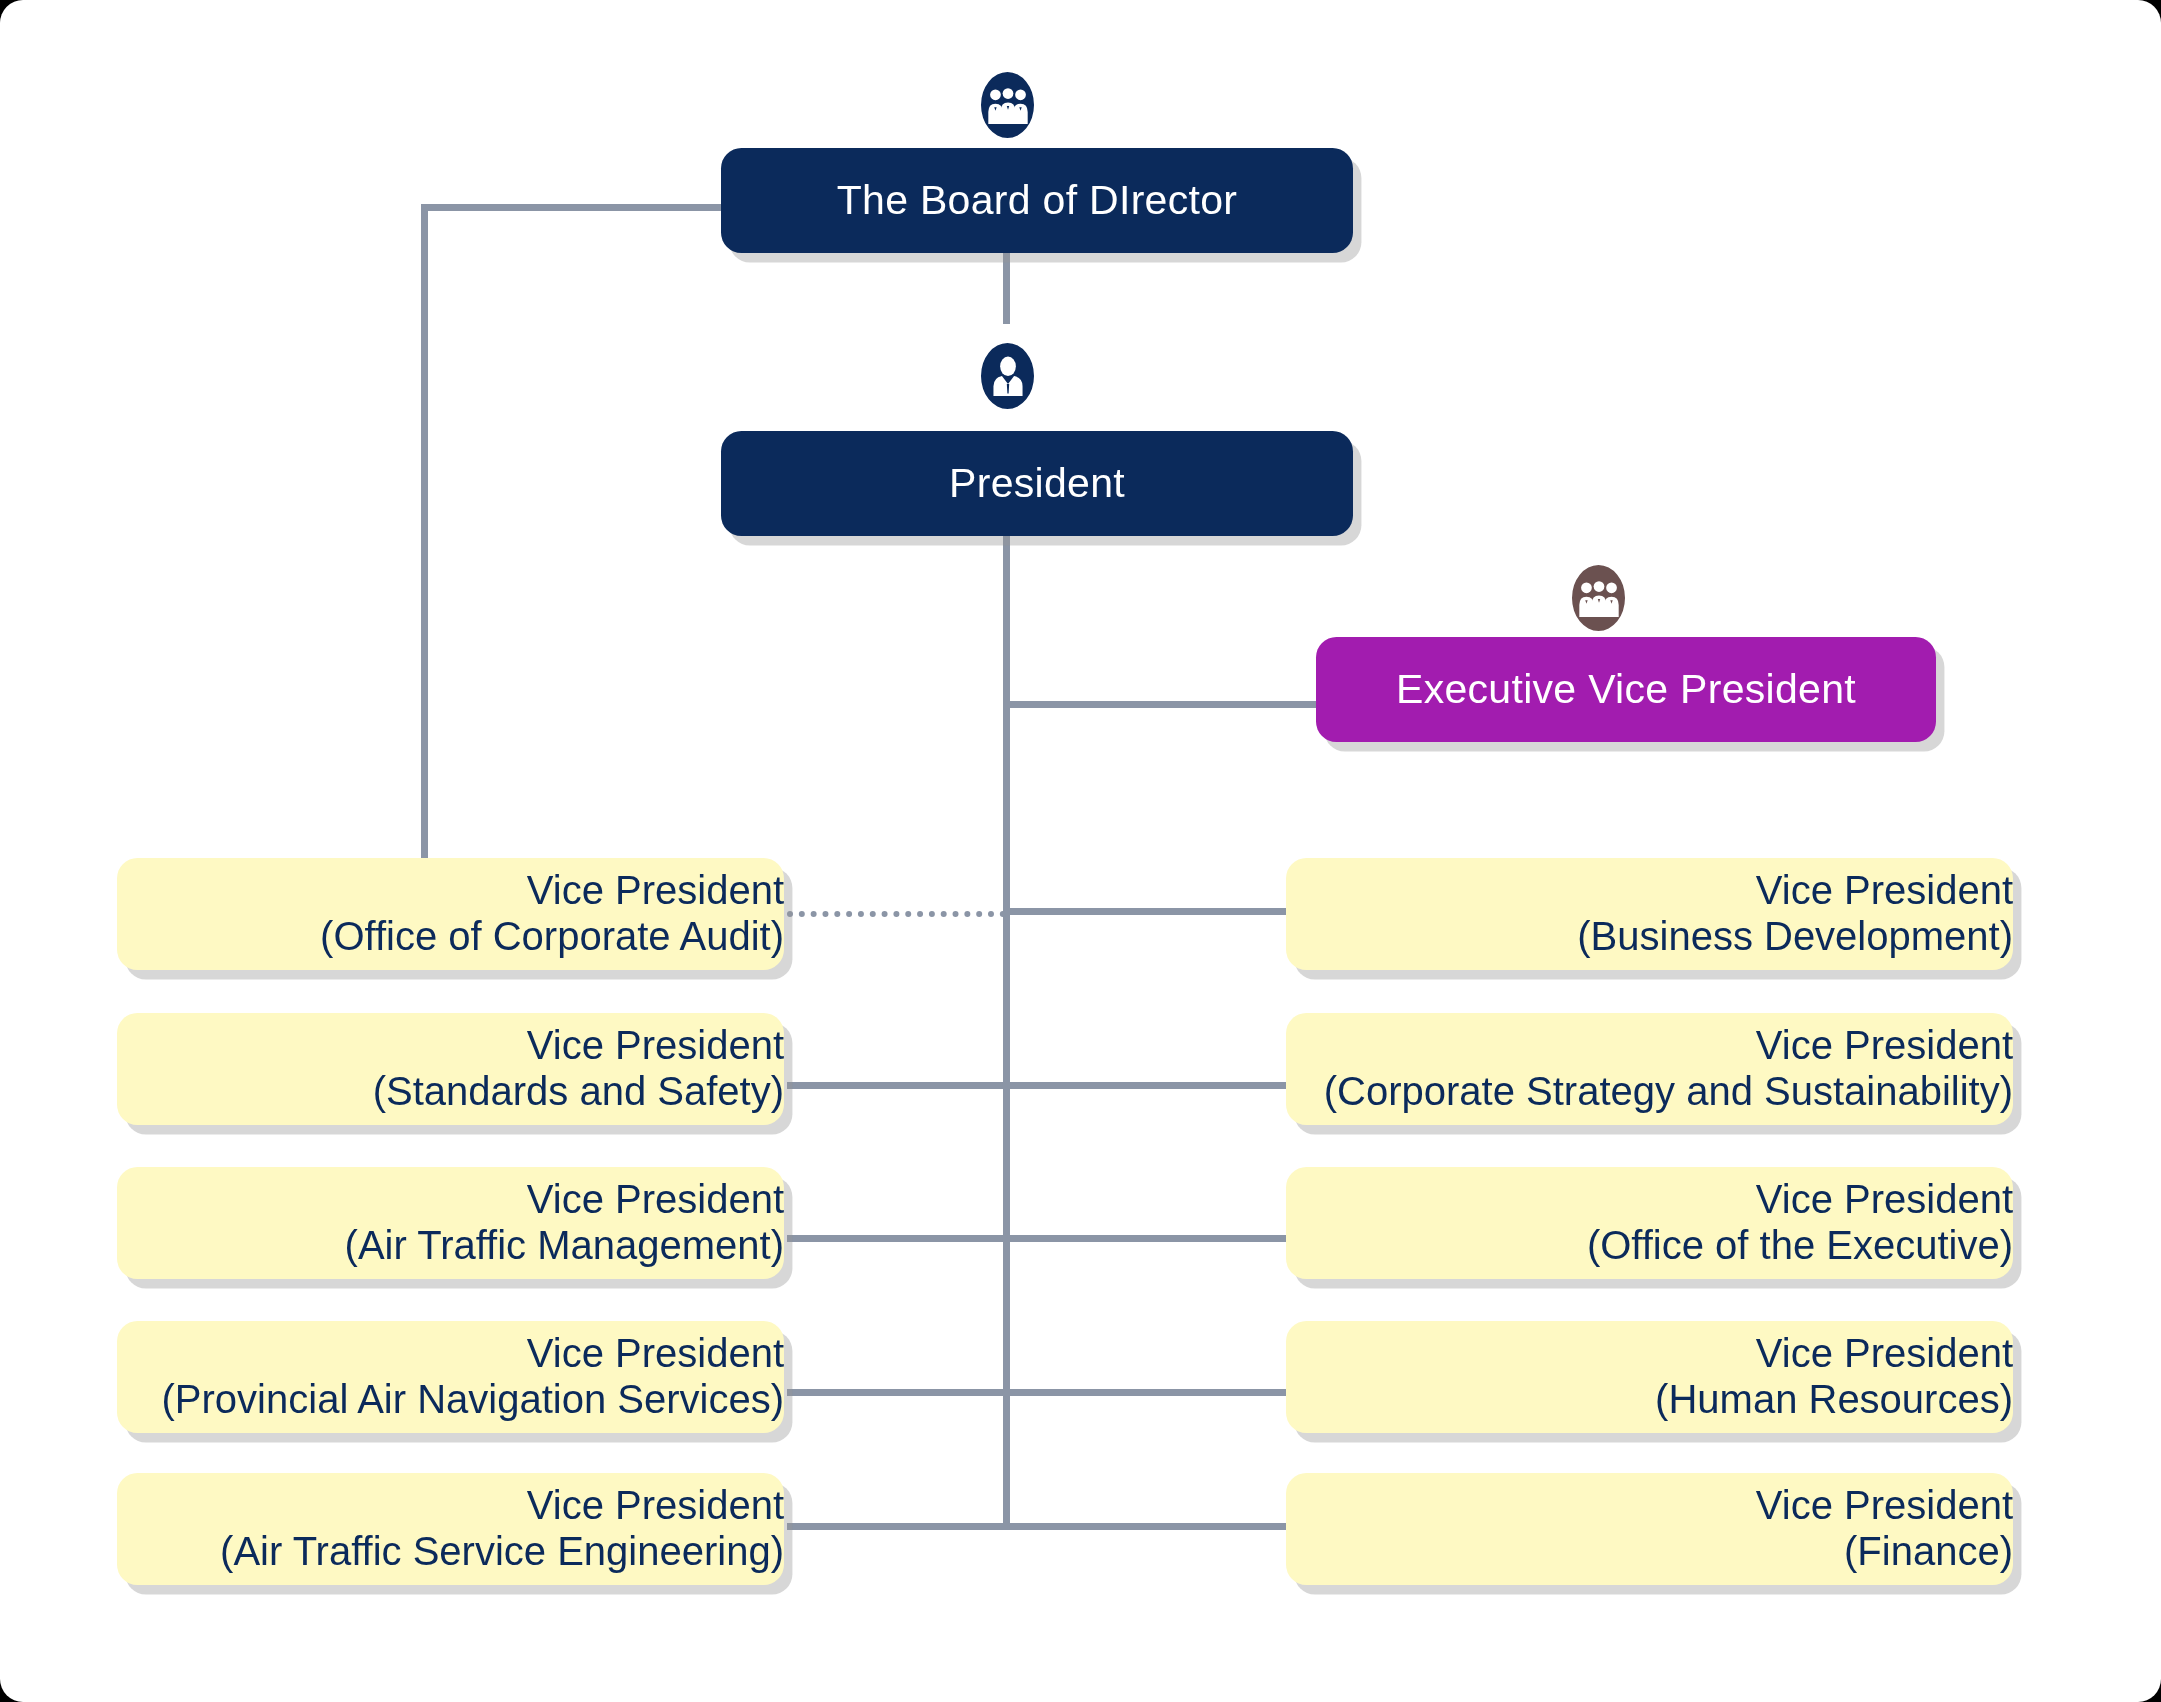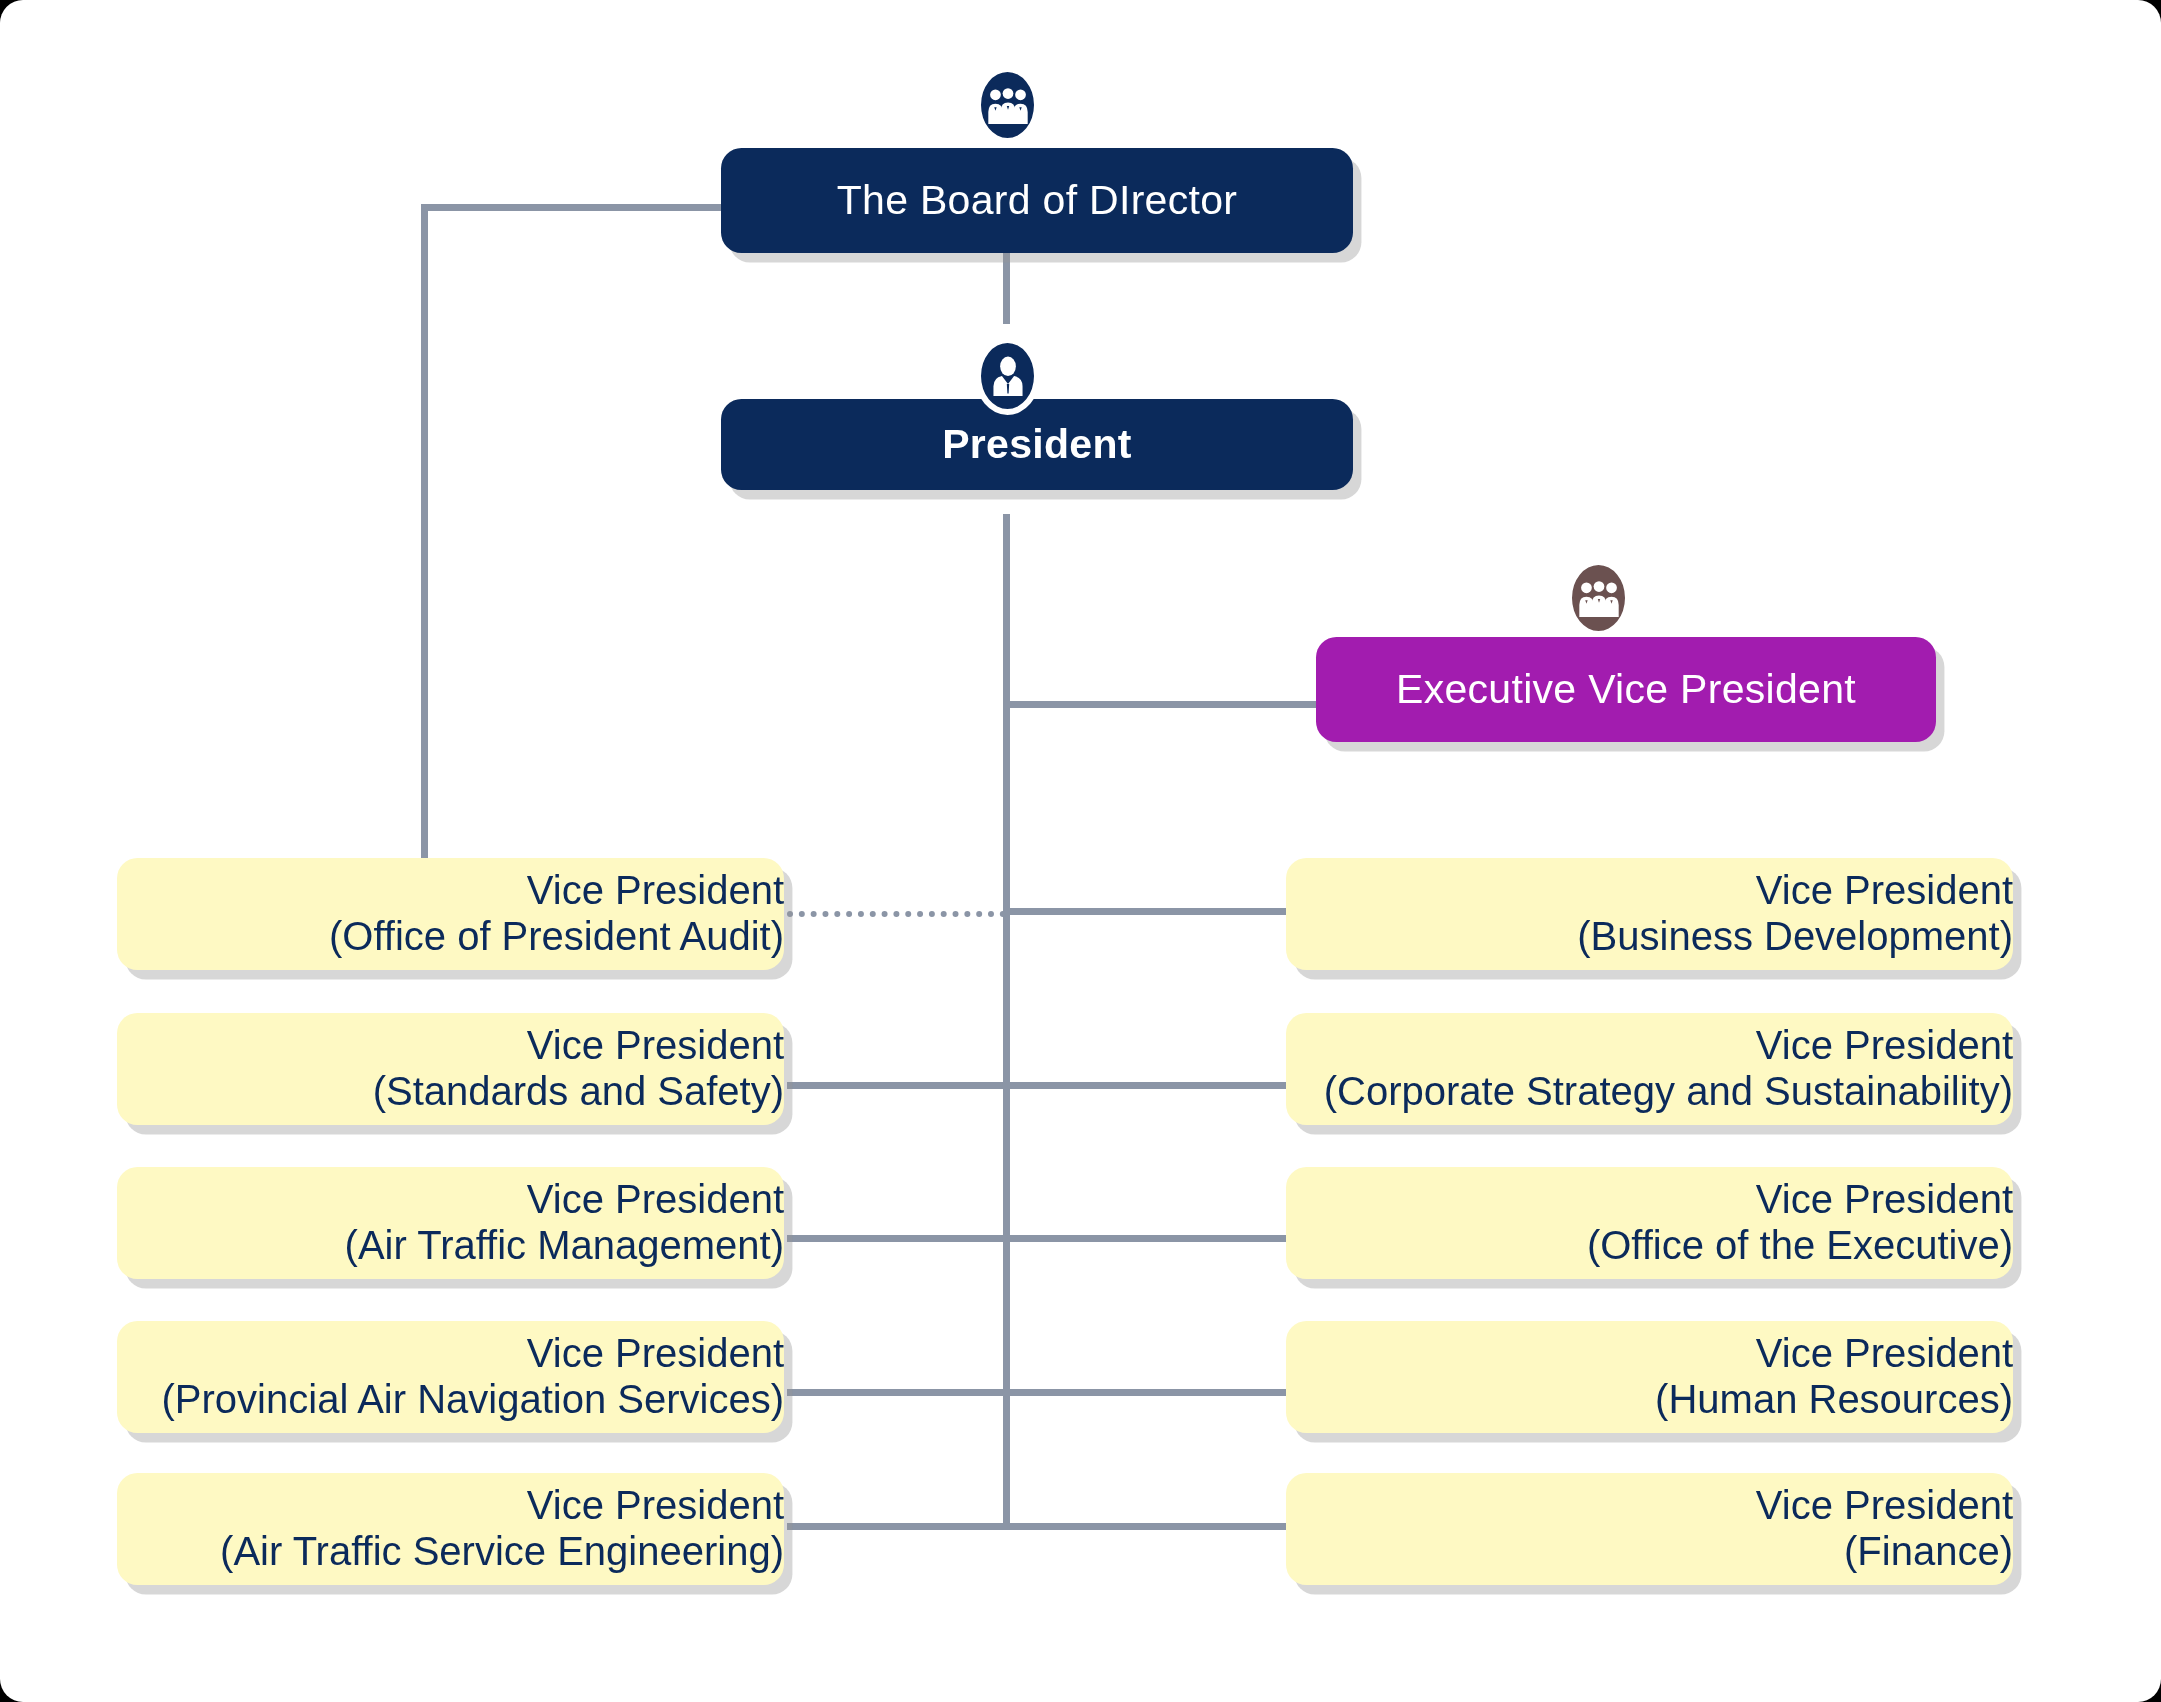--- a/index.html
+++ b/index.html
@@ -137,21 +137,21 @@
         <ellipse cx="28" cy="17" rx="13" ry="16"></ellipse>
         <path d="M4 66 L4 50 Q4 36 18 33 L28 46 L38 33 Q52 36 52 50 L52 66 Z"></path>
       </g>
       <g fill="#0b2a5b">
         <path d="M24 36 L28 44 L32 36 L28 33 Z"></path>
         <path d="M26 46 L30 46 L29 62 L27 62 Z"></path>
       </g>
     </svg>
   </div>
 
-  <div class="node top" style="left:721px; top:399px; width:632px; height:91px;font-weight:bold;">
+  <div class="node top" style="left:721px; top:431px; width:632px; height:105px;">
     <span>President</span>
   </div>
 
   <div class="badge brown" style="left:1566px; top:559px; width:65px; height:78px;">
     <svg width="42" height="37" viewBox="0 0 70 62" aria-hidden="true">
       <g fill="#ffffff">
         <circle cx="14" cy="13" r="9"></circle>
         <path d="M2 62 L2 42 Q2 28 14 28 Q26 28 26 42 L26 62 Z"></path>
         <circle cx="35" cy="11" r="9"></circle>
         <path d="M23 62 L23 40 Q23 26 35 26 Q47 26 47 40 L47 62 Z"></path>
@@ -165,21 +165,21 @@
       </g>
     </svg>
   </div>
 
   <div class="node evp" style="left:1316px; top:637px; width:620px; height:105px;">
     <span>Executive Vice President</span>
   </div>
 
   <div class="node vp" style="left:117px; top:858px; width:667px; height:112px;">
     <span class="l1">Vice President</span>
-    <span class="l2">(Office of President Audit)</span>
+    <span class="l2">(Office of Corporate Audit)</span>
   </div>
 
   <div class="node vp" style="left:117px; top:1013px; width:667px; height:112px;">
     <span class="l1">Vice President</span>
     <span class="l2">(Standards and Safety)</span>
   </div>
 
   <div class="node vp" style="left:117px; top:1167px; width:667px; height:112px;">
     <span class="l1">Vice President</span>
     <span class="l2">(Air Traffic Management)</span>

